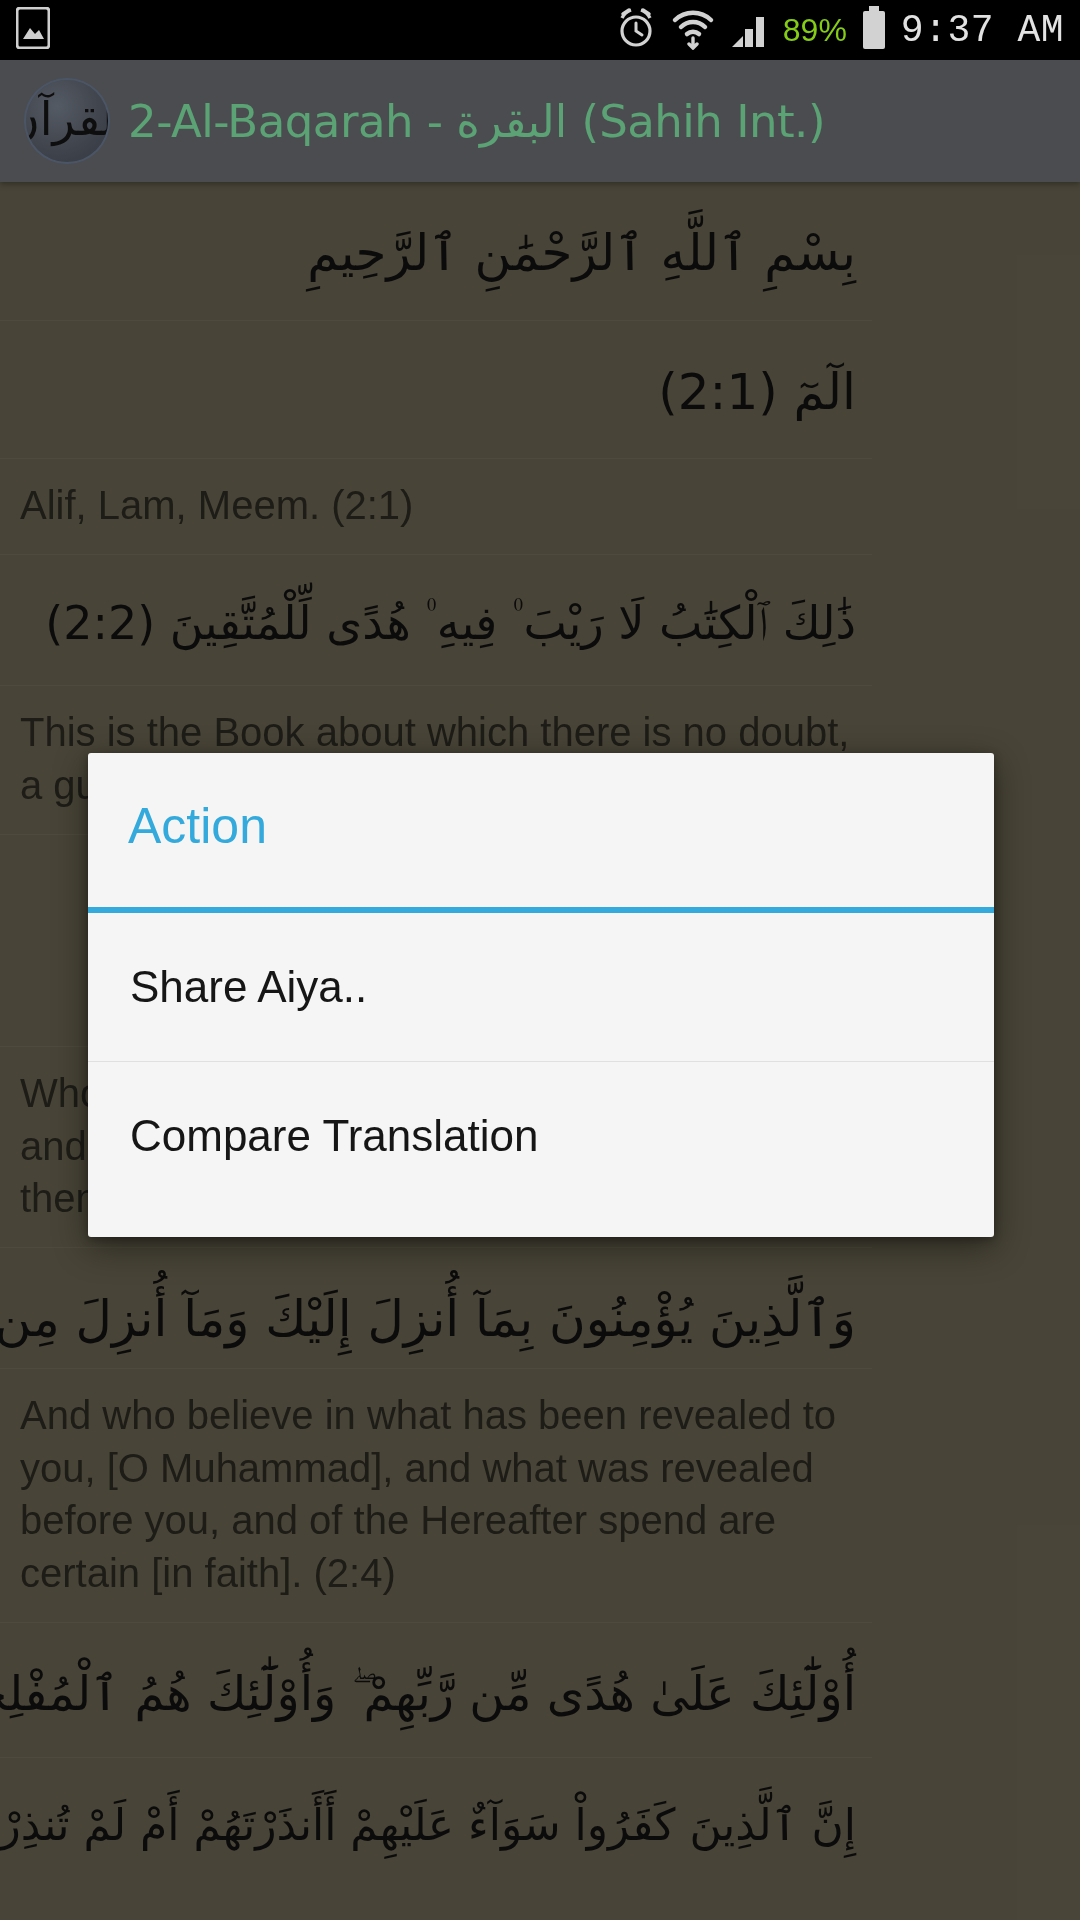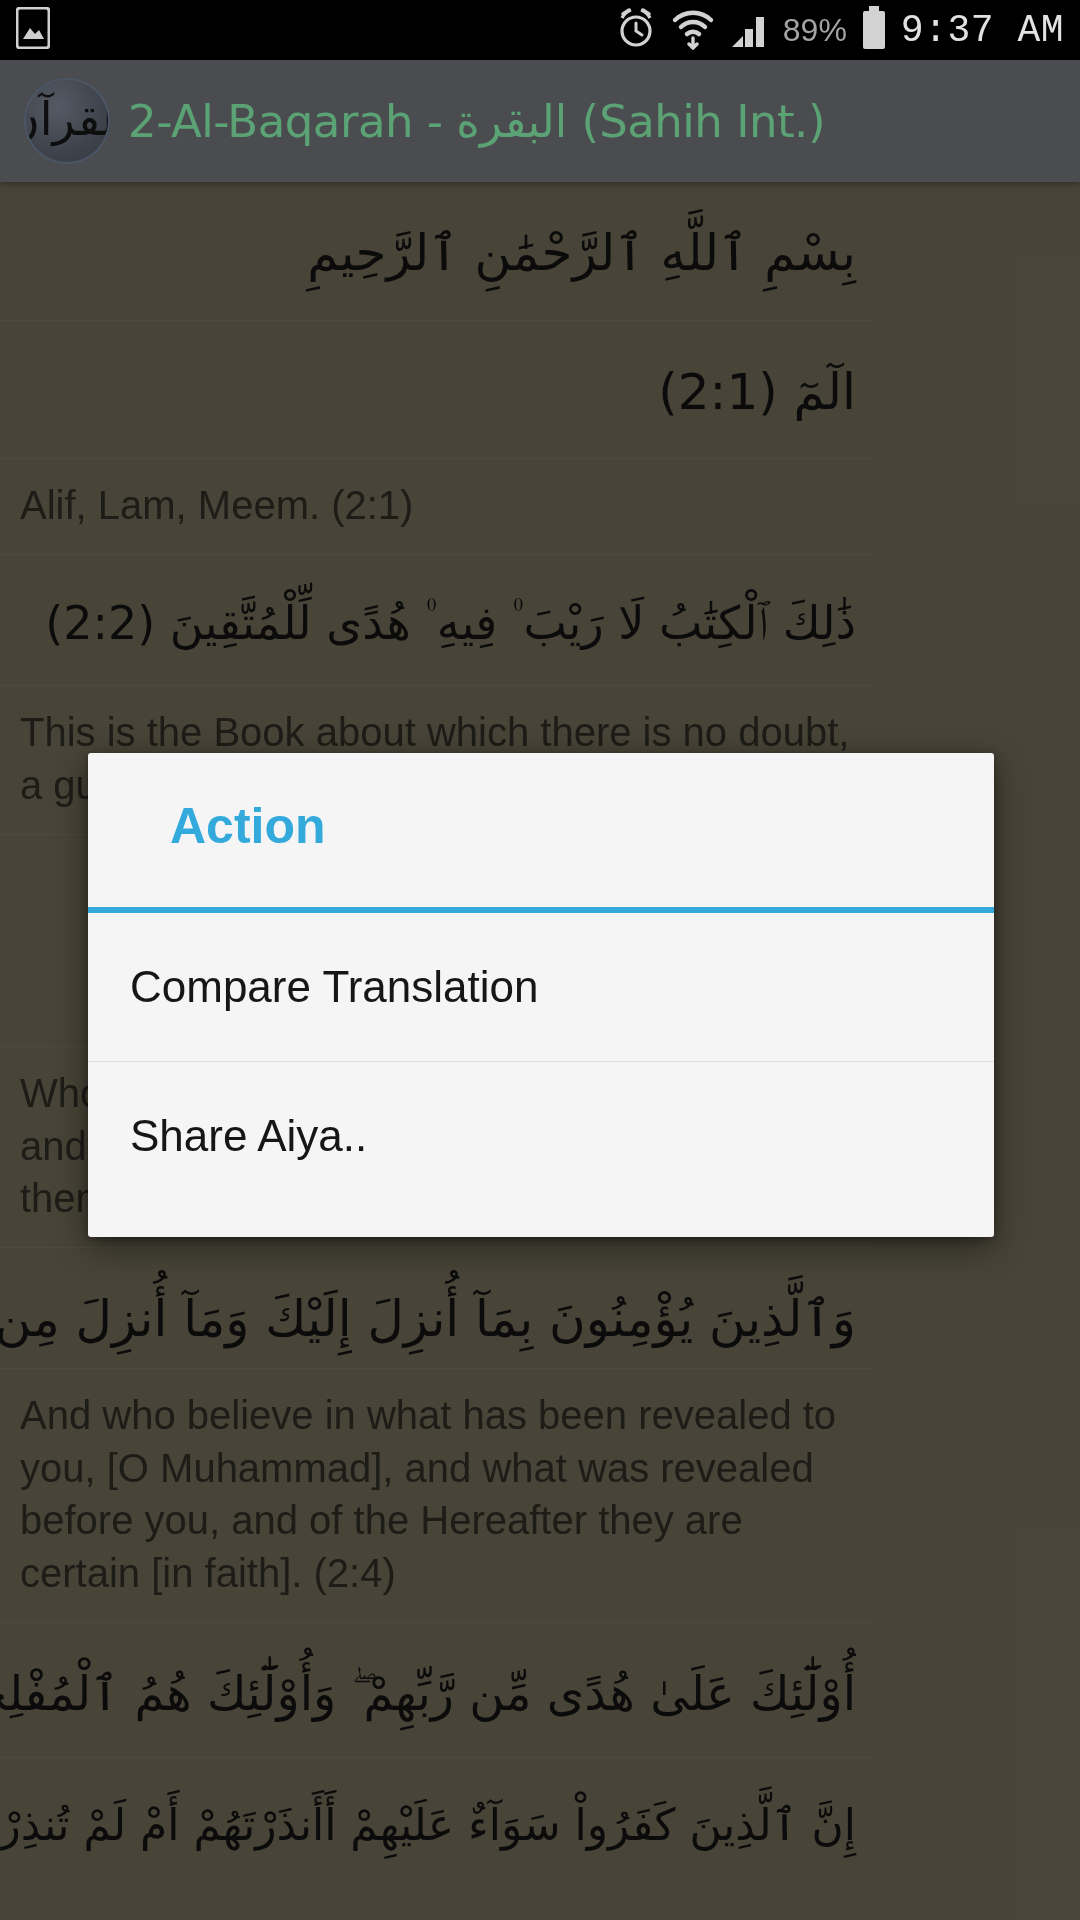--- a/index.html
+++ b/index.html
@@ -22,21 +22,21 @@
     width:1080px; height:60px;
     background:#000;
     display:flex; align-items:center;
     padding:0 16px;
     z-index:50;
   }
   .sb-left { display:flex; align-items:center; gap:10px; }
   .sb-right { margin-left:auto; display:flex; align-items:center; gap:14px; }
   .sb-icon { display:block; }
   .sb-battpct {
-    color:#a3a3a3; font-size:32px; letter-spacing:0px;
+    color:#84cc16; font-size:32px; letter-spacing:0px;
     font-family:"Liberation Sans", sans-serif;
   }
   .sb-clock {
     color:#e2e2e2; font-size:38px; letter-spacing:0.5px;
     font-family:Liberation Mono, monospace;
   }
 
   
   .actionbar {
     position:absolute; top:60px; left:0;
@@ -121,24 +121,23 @@
     overflow:hidden;
   }
   .dlg-titlewrap {
     height:160px;
     position:relative;
     flex:0 0 auto;
   }
   .dlg-title {
     color:#34aadc;
     font-size:50px;
-    font-weight:700;
+    font-weight:400;
     padding:44px 0 0 40px;
     font-family:"Liberation Sans", sans-serif;
-    margin-left:42px;
   }
   .dlg-accent {
     position:absolute; left:0; bottom:0;
     width:100%; height:6px;
     background:#34aadc;
   }
   .dlg-list { flex:1 1 auto; }
   .dlg-item {
     height:148px;
     display:flex; align-items:center;
@@ -226,36 +225,36 @@
     <div class="row">
       <div class="arabic wrapline" style="font-size:46px;">ٱلَّذِينَ يُؤْمِنُونَ بِٱلْغَيْبِ وَيُقِيمُونَ ٱلصَّلَوٰةَ وَمِمَّا رَزَقْنَٰهُمْ يُنفِقُونَ (2:3)</div>
     </div>
     <div class="row">
       <div class="english">Who believe in the unseen, establish prayer, and spend out of what We have provided for them,  (2:3)</div>
     </div>
     <div class="row">
       <div class="arabic" style="padding-bottom:4px;">وَٱلَّذِينَ يُؤْمِنُونَ بِمَآ أُنزِلَ إِلَيْكَ وَمَآ أُنزِلَ مِن قَبْلِكَ وَبِٱلْاَخِرَةِ</div>
     </div>
     <div class="row">
-      <div class="english">And who believe in what has been revealed to you, [O Muhammad], and what was revealed before you, and of the Hereafter they are certain [in faith].  (2:4)</div>
+      <div class="english">And who believe in what has been revealed to you, [O Muhammad], and what was revealed before you, and of the Hereafter spend are certain [in faith].  (2:4)</div>
     </div>
     <div class="row">
       <div class="arabic" style="font-size:48px;">أُوْلَٰٓئِكَ عَلَىٰ هُدًى مِّن رَّبِّهِمْ ۖ وَأُوْلَٰٓئِكَ هُمُ ٱلْمُفْلِحُونَ (2:5)</div>
     </div>
     <div class="row">
       <div class="arabic" style="font-size:44px;">إِنَّ ٱلَّذِينَ كَفَرُواْ سَوَآءٌ عَلَيْهِمْ أَأَنذَرْتَهُمْ أَمْ لَمْ تُنذِرْهُمْ لَا</div>
     </div>
   </div>
 
   <div class="scrim"></div>
 
   <div class="dialog">
     <div class="dlg-titlewrap">
       <div class="dlg-title">Action</div>
       <div class="dlg-accent"></div>
     </div>
     <div class="dlg-list">
+      <div class="dlg-item">Share Aiya..</div>
       <div class="dlg-item">Compare Translation</div>
-      <div class="dlg-item">Share Aiya..</div>
     </div>
   </div>
 
 </div>
 
 </body></html>

